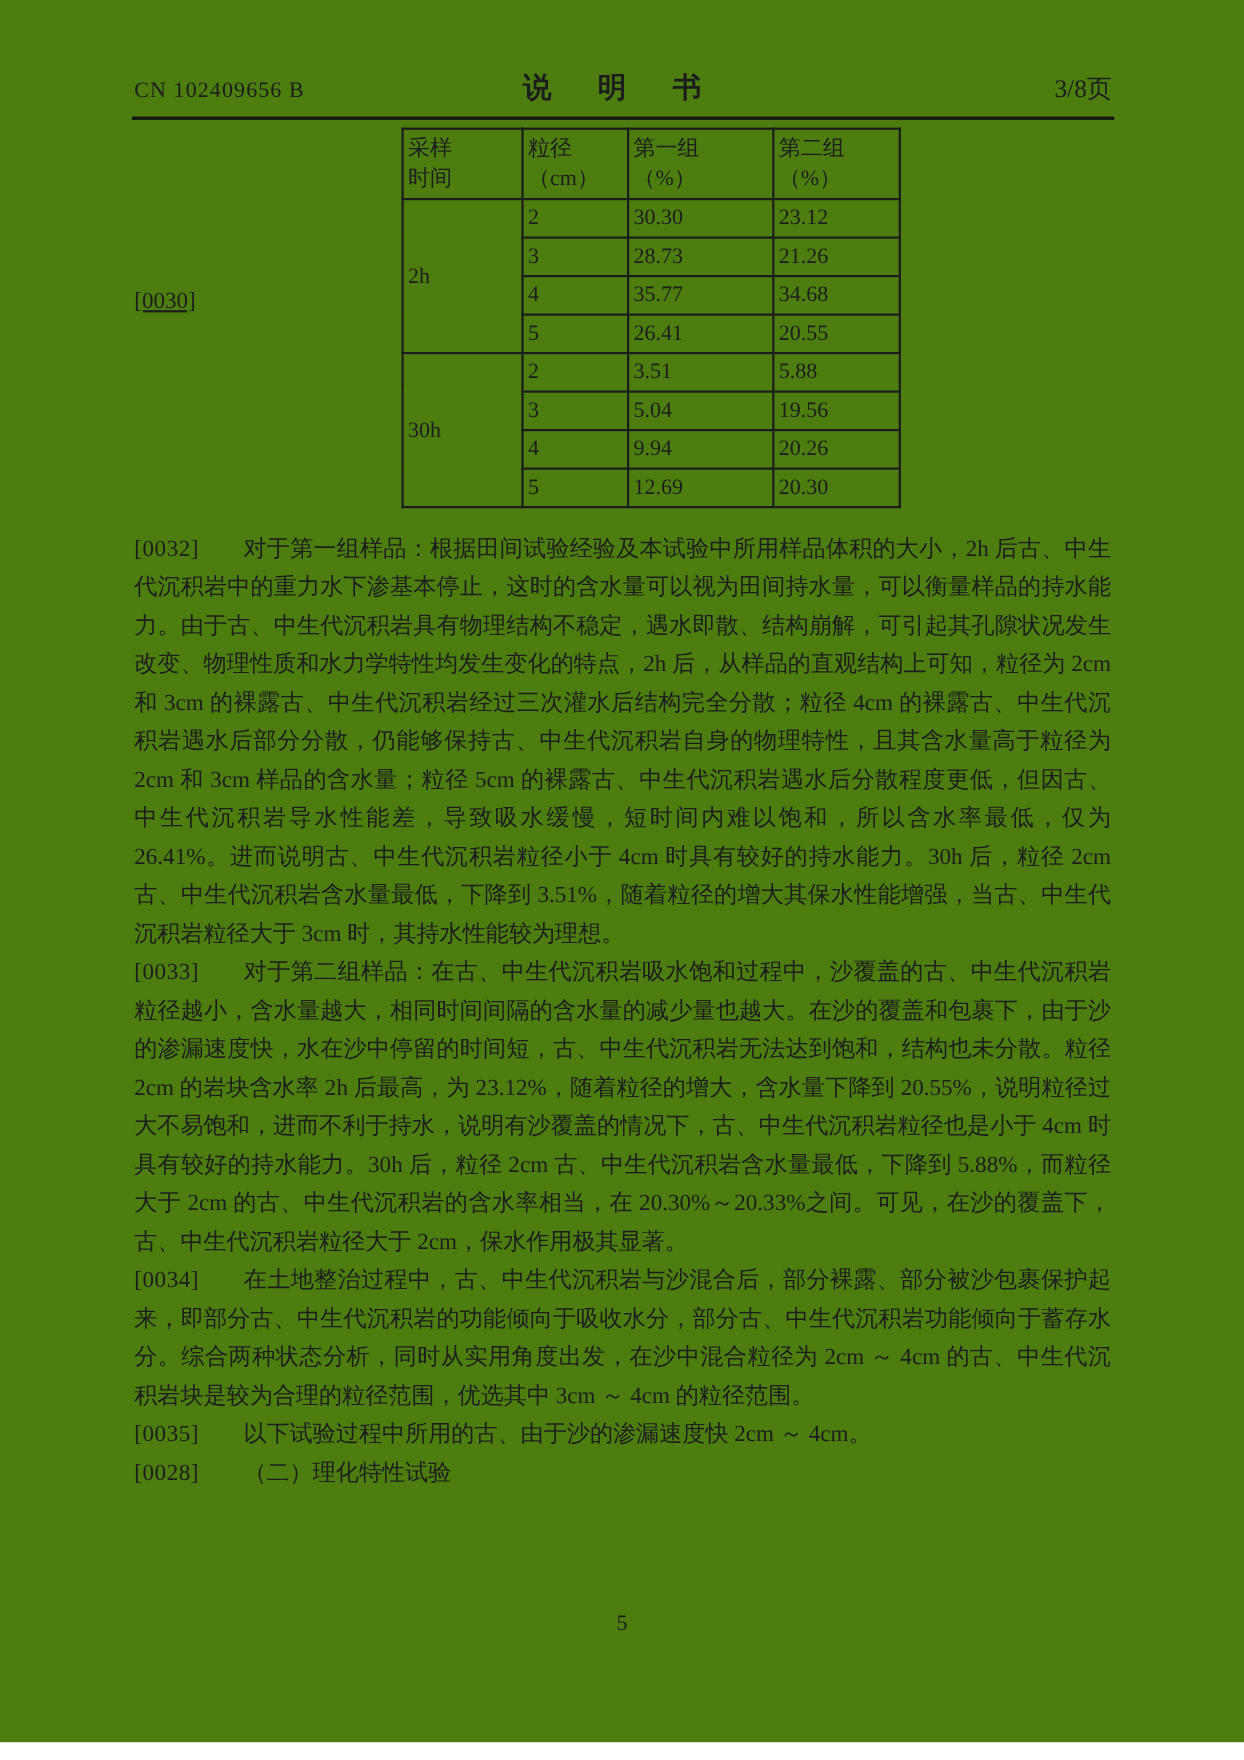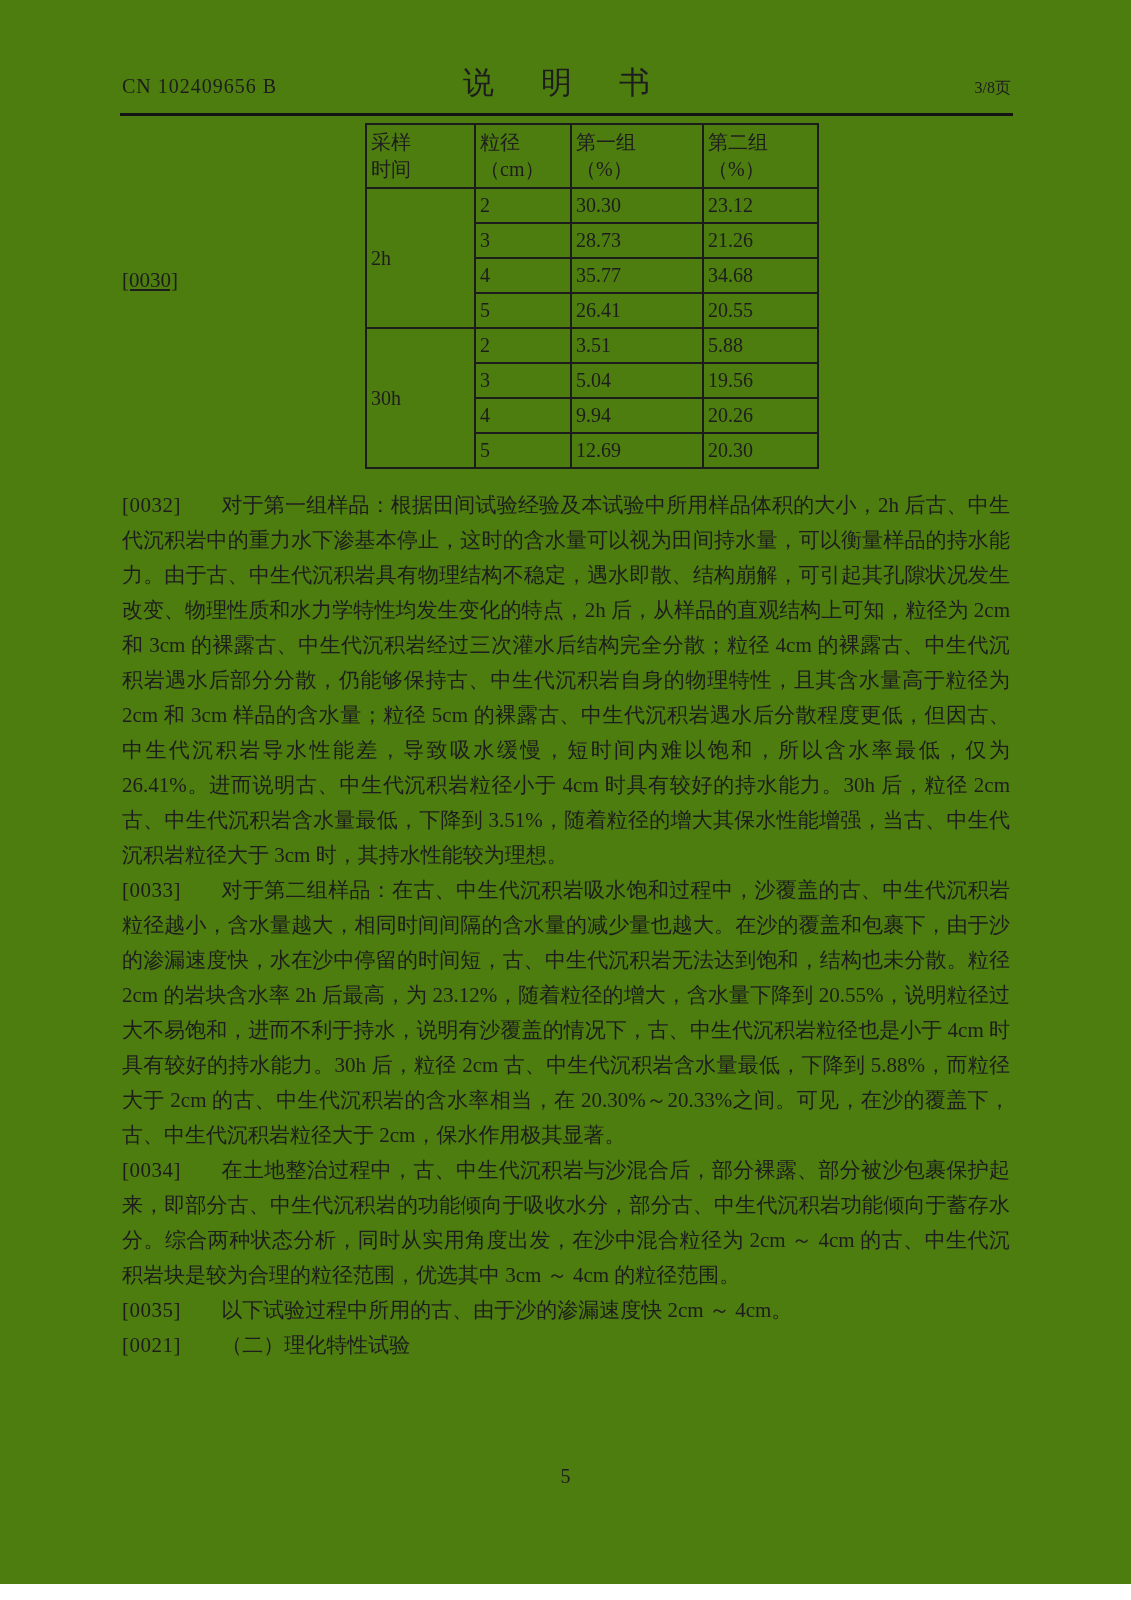--- a/index.html
+++ b/index.html
@@ -13,22 +13,22 @@
     font-family: "Liberation Serif", "DejaVu Serif", serif;
     overflow: hidden;
   }
   
   .hdr {
     display: flex;
     align-items: baseline;
     padding: 62px 120px 0 122px;
   }
   .hdr .left  { flex: 1; font-size: 20px; letter-spacing: 1px; }
-  .hdr .center{ flex: 0 0 auto; font-size: 31px; font-weight: normal; letter-spacing: 8px; transform: translateX(-6px); }
-  .hdr .right { flex: 1; text-align: right; font-size: 16px; }
+  .hdr .center{ flex: 0 0 auto; font-size: 26px; font-weight: bold; letter-spacing: 8px; transform: translateX(-6px); }
+  .hdr .right { flex: 1; text-align: right; font-size: 23px; }
   .hdr-rule {
     margin: 9px 118px 0 120px;
     border: none;
     border-top: 3px solid #141414;
     height: 0;
   }
   
   .body-text {
     padding: 9px 121px 0 122px;
     font-size: 21px;
@@ -177,20 +177,20 @@
     </p>
     <p class="para">
       <span class="ptag">[0034]</span>
       <span>在土地整治过程中，古、中生代沉积岩与沙混合后，部分裸露、部分被沙包裹保护起来，即部分古、中生代沉积岩的功能倾向于吸收水分，部分古、中生代沉积岩功能倾向于蓄存水分。综合两种状态分析，同时从实用角度出发，在沙中混合粒径为 2cm ～ 4cm 的古、中生代沉积岩块是较为合理的粒径范围，优选其中 3cm ～ 4cm 的粒径范围。</span>
     </p>
     <p class="para">
       <span class="ptag">[0035]</span>
       <span>以下试验过程中所用的古、由于沙的渗漏速度快 2cm ～ 4cm。</span>
     </p>
     <p class="para">
-      <span class="ptag">[0021]</span>
+      <span class="ptag">[0028]</span>
       <span>（二）理化特性试验</span>
     </p>
   </div>
 
   <div class="footer">5</div>
 
 </div>
 
 </body></html>

